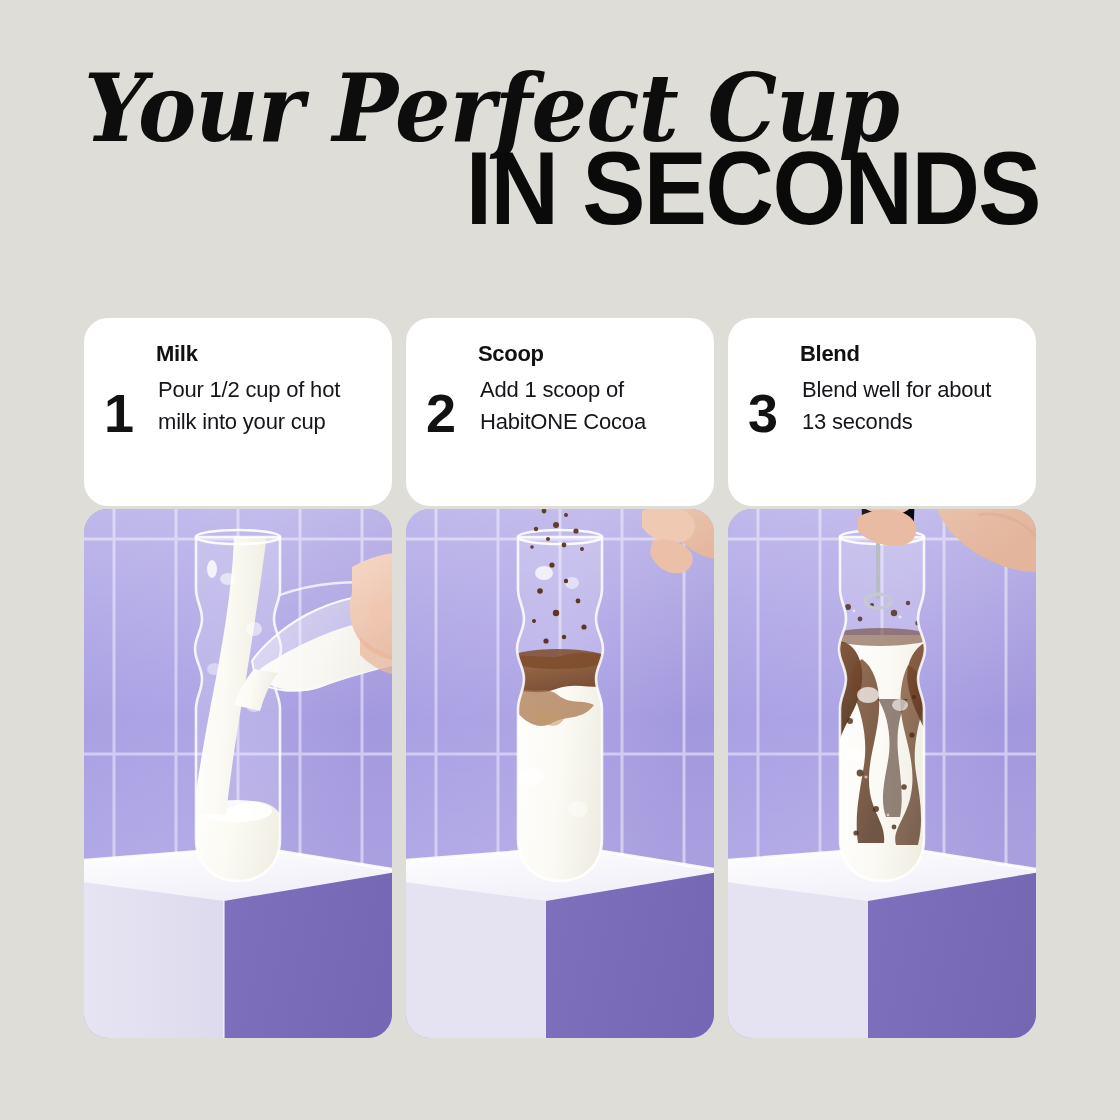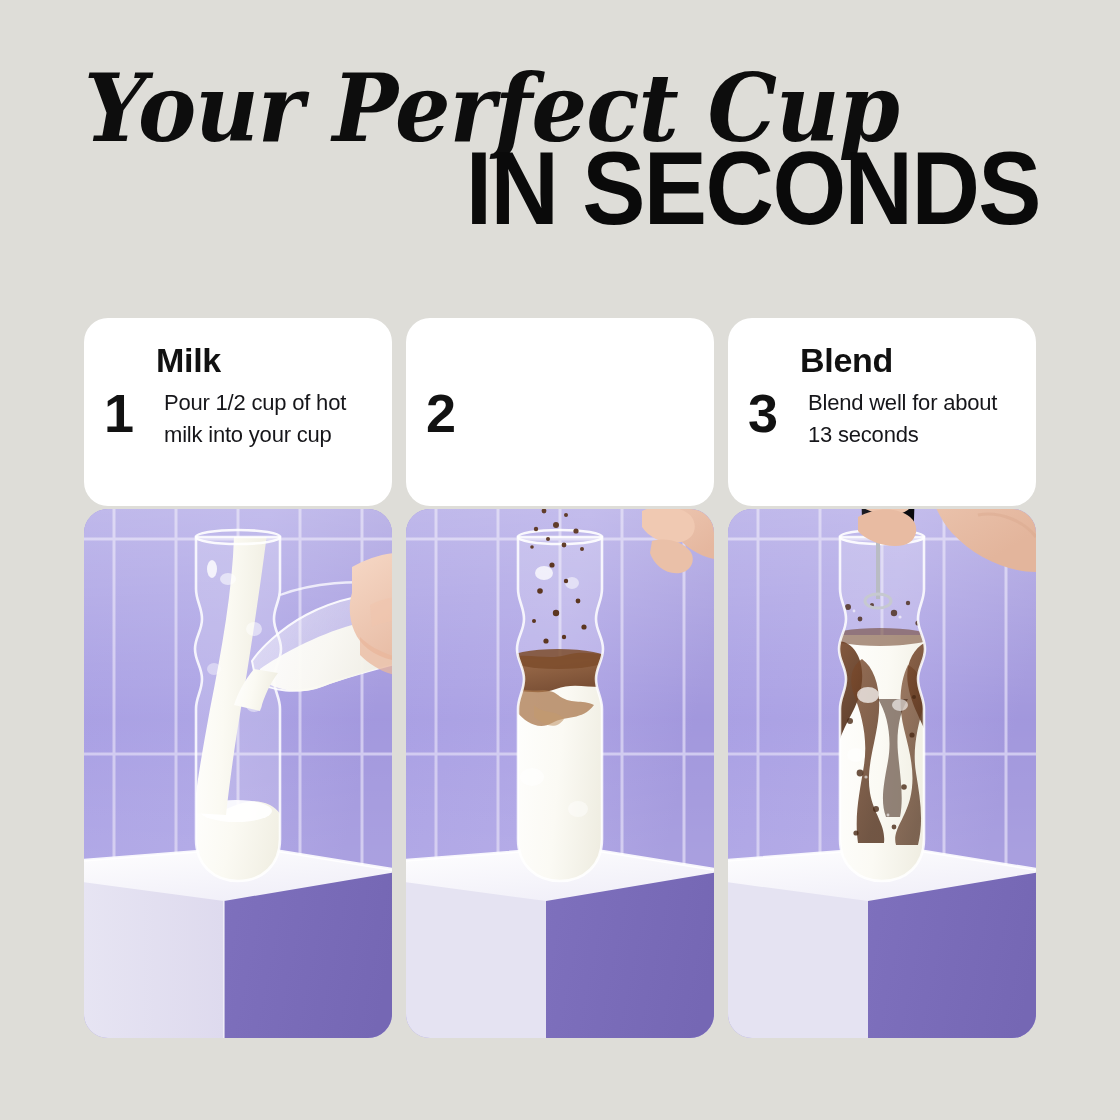--- a/index.html
+++ b/index.html
@@ -65,33 +65,33 @@
     width:48px;
     flex:none;
     text-align:left;
     margin-top:44px;
     letter-spacing:-2px;
   }
   .card-text{flex:1;padding-left:4px;}
   .card-title{
     font-family:"Liberation Sans",sans-serif;
     font-weight:700;
-    font-size:34px;
+    font-size:22px;
     line-height:1.1;
     color:#111111;
     margin:0 0 8px 0;
     letter-spacing:-0.3px;
   }
   .card-desc{
     font-family:"Liberation Sans",sans-serif;
     font-weight:400;
     font-size:22px;
     line-height:1.44;
     color:#16161a;
-    margin:8px;
+    margin:2px;
     letter-spacing:-0.2px;
   }
 
   
   .photo{
     margin-top:3px;
     height:529px;
     border-radius:24px;
     overflow:hidden;
     position:relative;
@@ -211,20 +211,24 @@
             <path d="M286 96 C300 88 318 86 336 90 L336 112 C318 110 300 112 288 118 Z" fill="#f0c5ad" opacity="0.6"></path>
             <path d="M276 128 C288 140 306 148 326 150 L326 168 C306 168 288 158 276 146 Z" fill="#e9b79c" opacity="0.75"></path>
           </g>
         </svg>
       </div>
     </div>
 
     <div class="step">
       <div class="card">
         <div class="step-num">2</div>
+        <div class="card-text">
+          <p class="card-title">Scoop</p>
+          <p class="card-desc">Add 1 scoop of HabitONE Cocoa</p>
+        </div>
       </div>
       <div class="photo">
         <svg viewBox="0 0 308 529" preserveAspectRatio="xMidYMid slice">
           <defs>
             <linearGradient id="tileB" x1="0" y1="0" x2="1" y2="0.3">
               <stop offset="0" stop-color="#a49ae2"></stop>
                 <stop offset="0.55" stop-color="#aaa0e4"></stop>
                 <stop offset="1" stop-color="#9d92db"></stop>
             </linearGradient>
             <linearGradient id="pedTop2" x1="0" y1="0" x2="0.4" y2="1">

